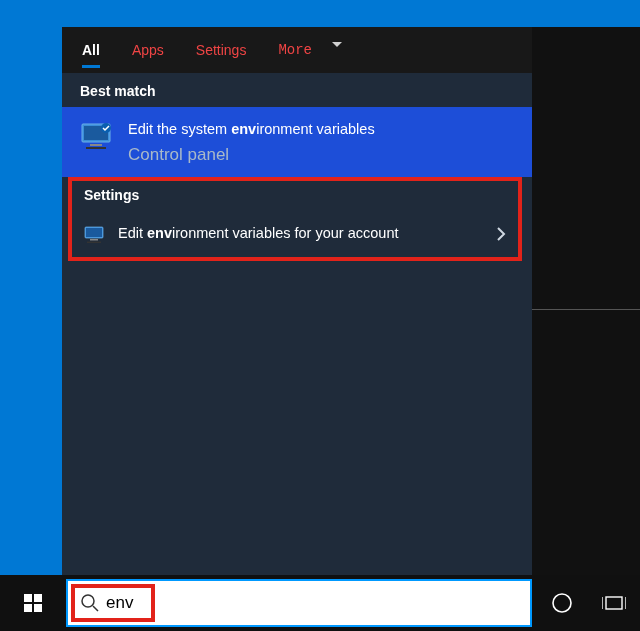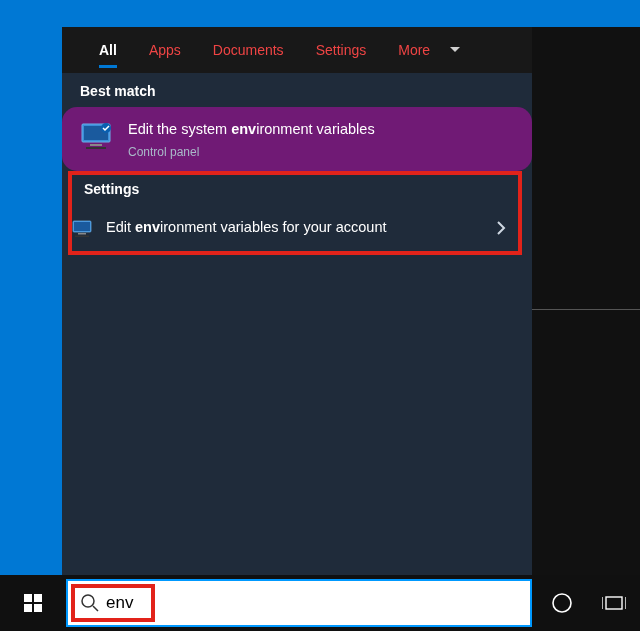--- a/index.html
+++ b/index.html
@@ -17,21 +17,21 @@
       top: 27px;
       width: 470px;
       height: 548px;
       background: #1f2b3a;
       color: #fff;
     }
     .tabs {
       display: flex;
       align-items: center;
       gap: 0;
-      padding: 0 21px;
+      padding: 0 4px;
       height: 46px;
       background: #181818;
     }
     .tab {
       padding: 12px 16px;
       font-size: 14px;
       color: #ef4444;
       cursor: pointer;
       position: relative;
     }
@@ -41,73 +41,72 @@
     }
     .tab.active::after {
       content: "";
       position: absolute;
       left: 16px;
       right: 16px;
       bottom: 2px;
       height: 3px;
       background: #0078d4;
     }
-    .tab-more { display: flex; align-items: center; gap: 20px; }
+    .tab-more { display: flex; align-items: flex-start; gap: 20px; font-family: Liberation Mono, monospace; }
     .section-header {
       padding: 10px 16px 8px 18px;
       font-size: 14px;
       font-weight: 600;
       color: #fff;
     }
     .result {
       display: flex;
       align-items: flex-start;
       gap: 12px;
       padding: 12px 16px 12px 18px;
       cursor: pointer;
     }
     .result.best {
-      background: #701a75;
-      border-radius: 15px;
+      background: #1d4ed8;
     }
     .result-icon {
       width: 36px;
       height: 28px;
       flex-shrink: 0;
       margin-top: 3px;
     }
     .result-icon.small {
       width: 22px;
       height: 18px;
       margin-top: 3px;
     }
     .result-text { flex: 1; }
     .result-title {
       font-size: 14.5px;
       color: #fff;
       line-height: 1.5;
     }
     .result-title b { font-weight: 700; }
     .result-sub {
-      font-size: 12px;
+      font-size: 17px;
       color: #a9b9c8;
       margin-top: 4px;
     }
     .chev {
       color: #cfd8e2;
       font-size: 18px;
       align-self: center;
       margin-right: 4px;
     }
     .highlight-box {
       border: 4px solid #e2231a;
       margin: 0 10px 0 6px;
     }
     .highlight-box .section-header { padding-left: 12px; padding-top: 6px; }
-    .highlight-box .result { padding-left: 0; padding-right: 8px; }
+    .highlight-box .result { padding-left: 12px; padding-right: 8px; }
     .dark-strip {
       position: absolute;
       left: 532px;
       top: 27px;
       width: 108px;
       height: 548px;
       background: #111;
     }
     .dark-strip::after {
       content:"";
@@ -192,21 +191,20 @@
   </style>
 </head>
 <body>
 
 <div class="blue-edge"></div>
 
 <div class="search-panel">
   <div class="tabs">
     <div class="tab active">All</div>
     <div class="tab">Apps</div>
-    <div class="tab">Documents</div>
     <div class="tab">Settings</div>
     <div class="tab tab-more">
       <span>More</span>
       <span>
         <svg width="10" height="6" viewBox="0 0 10 6">
             <path d="M0 0 L5 5 L10 0 Z" fill="#d0d0d0"></path>
           </svg>
       </span>
     </div>
   </div>

